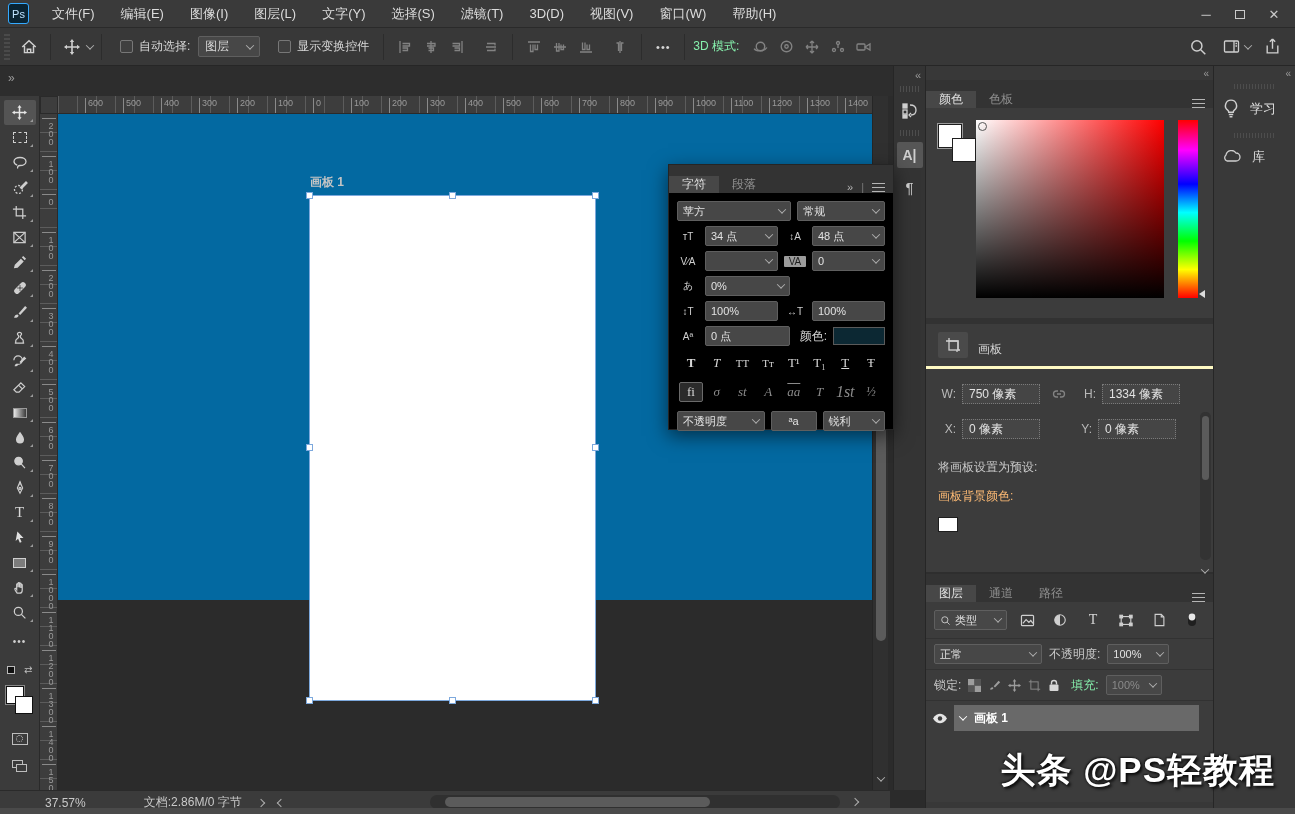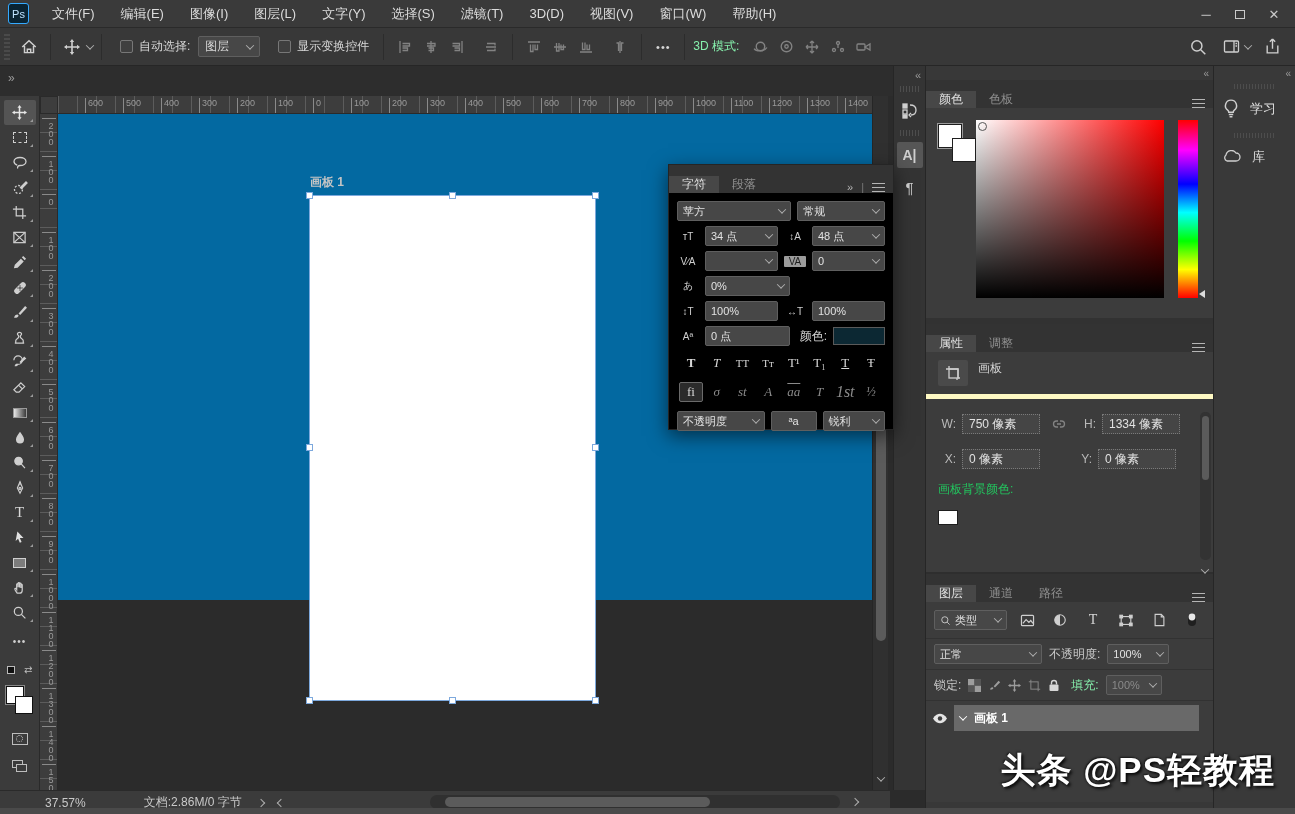--- a/index.html
+++ b/index.html
@@ -114,21 +114,21 @@
   #fgbg2 .b { position:absolute; left:14px; top:14px; width:24px; height:24px; background:#fff; border:1px solid #1e1e1e; }
   #sat-square { position:absolute; left:50px; top:40px; width:188px; height:178px;
     background:linear-gradient(to bottom,rgba(0,0,0,0),#000), linear-gradient(to right,#ffffff,#ff0000); }
   #picker-ring { position:absolute; left:2px; top:2px; width:9px; height:9px; border:1px solid #555; border-radius:50%; }
   #hue-bar { position:absolute; left:252px; top:40px; width:20px; height:178px;
     background:linear-gradient(to bottom,#ff0000 0%,#ff00ff 17%,#0000ff 36%,#00ffff 52%,#00ff00 68%,#ffff00 84%,#ff0000 100%); }
   #hue-slider { position:absolute; left:273px; top:210px; width:0; height:0;
     border-top:4px solid transparent; border-bottom:4px solid transparent; border-right:6px solid #dcdcdc; }
   
   #props-panel { position:relative; height:250px; background:#3c3c3c; border-bottom:2px solid #2e2e2e; }
-  #artboard-type { display:flex; align-items:flex-start; gap:10px; padding:8px 12px; border-bottom:5px solid #fef9c3; }
+  #artboard-type { display:flex; align-items:flex-end; gap:10px; padding:8px 12px; border-bottom:3px solid #fef9c3; }
   #artboard-type .tico { width:30px; height:26px; background:#4a4a4a; border-radius:2px; display:flex; align-items:center; justify-content:center; }
   .prow { display:flex; align-items:center; gap:6px; padding:6px 12px; }
   .plabel { color:#b9b9b9; width:18px; text-align:right; }
   .pfield { background:#454545; border:1px dotted #7a7a7a; height:20px; min-width:78px; padding:0 6px;
     display:flex; align-items:center; color:#e2e2e2; }
   #props-scroll { position:absolute; right:2px; top:88px; width:11px; height:148px; background:#333; border-radius:5px; }
   #props-scroll .thumb { position:absolute; left:2px; top:4px; width:7px; height:64px; background:#5b5b5b; border-radius:4px; }
   #props-scroll .chevdown { position:absolute; left:2px; bottom:-14px; }
   
   #layers-panel { position:relative; height:228px; background:#3c3c3c; }
@@ -653,27 +653,20 @@
       <div class="b"></div>
     </div>
     <div id="sat-square">
       <span id="picker-ring"></span>
     </div>
     <div id="hue-bar"></div>
     <span id="hue-slider"></span>
   </div>
 
   <div id="props-panel">
-    <div class="panel-tabs">
-      <span class="ptab active">属性</span>
-      <span class="ptab">调整</span>
-      <span class="tabtools">
-          <span class="hamb"></span>
-        </span>
-    </div>
     <div id="artboard-type">
       <span class="tico">
           <svg class="ic" width="16" height="16" viewBox="0 0 16 16">
             <path d="M4 1v3H1M4 4h9v9M12 13v2M13 13h2"></path>
             <rect x="4" y="4" width="9" height="9"></rect>
           </svg>
         </span>
       <span>画板</span>
     </div>
     <div class="prow" style="margin-top:6px">
@@ -695,21 +688,24 @@
       <span class="plabel">X:</span>
       <span class="pfield">
           <span>0 像素</span>
         </span>
       <span style="width:22px"></span>
       <span class="plabel">Y:</span>
       <span class="pfield">
           <span>0 像素</span>
         </span>
     </div>
-    <div class="prow" style="color:#22c55e">
+    <div class="prow" style="margin-top:8px;color:#c9c9c9">
+      <span>将画板设置为预设:</span>
+    </div>
+    <div class="prow" style="color:#fdba74">
       <span>画板背景颜色:</span>
     </div>
     <div class="prow">
       <span style="width:20px;height:15px;background:#fff;border:1px solid #1e1e1e"></span>
     </div>
     <div id="props-scroll">
       <span class="thumb"></span>
       <span class="chev chevdown"></span>
     </div>
   </div>

